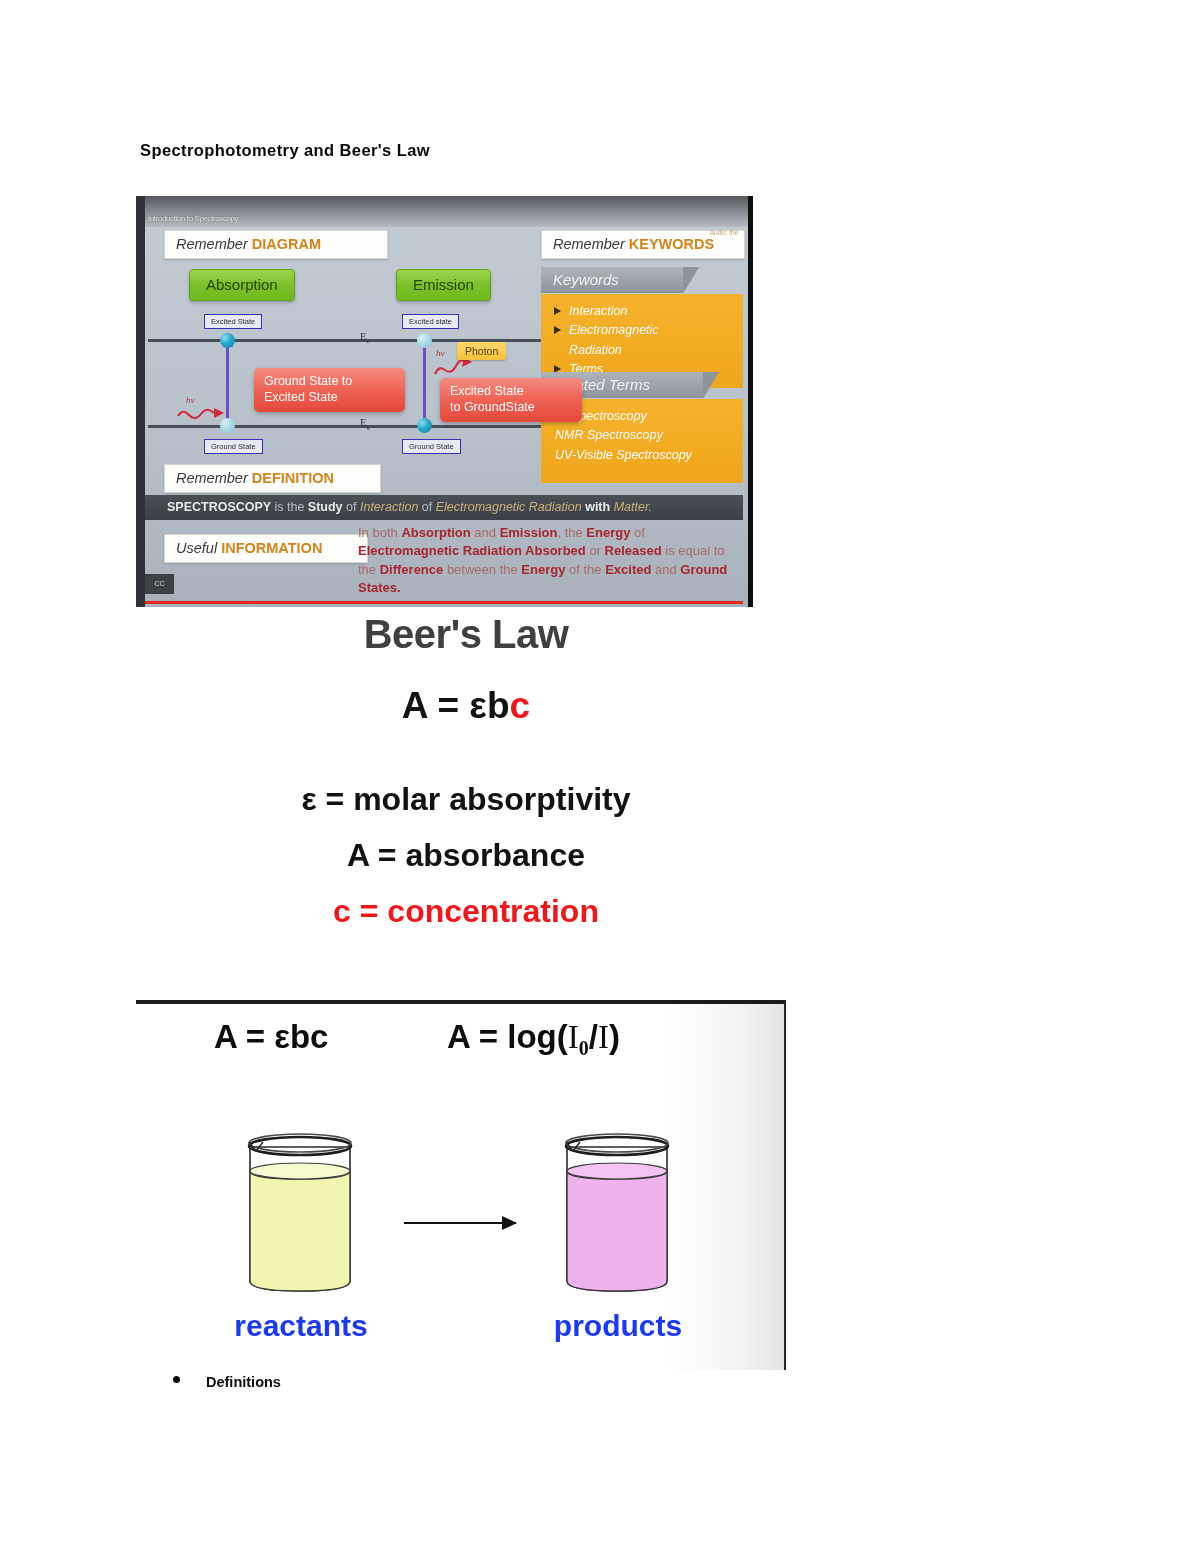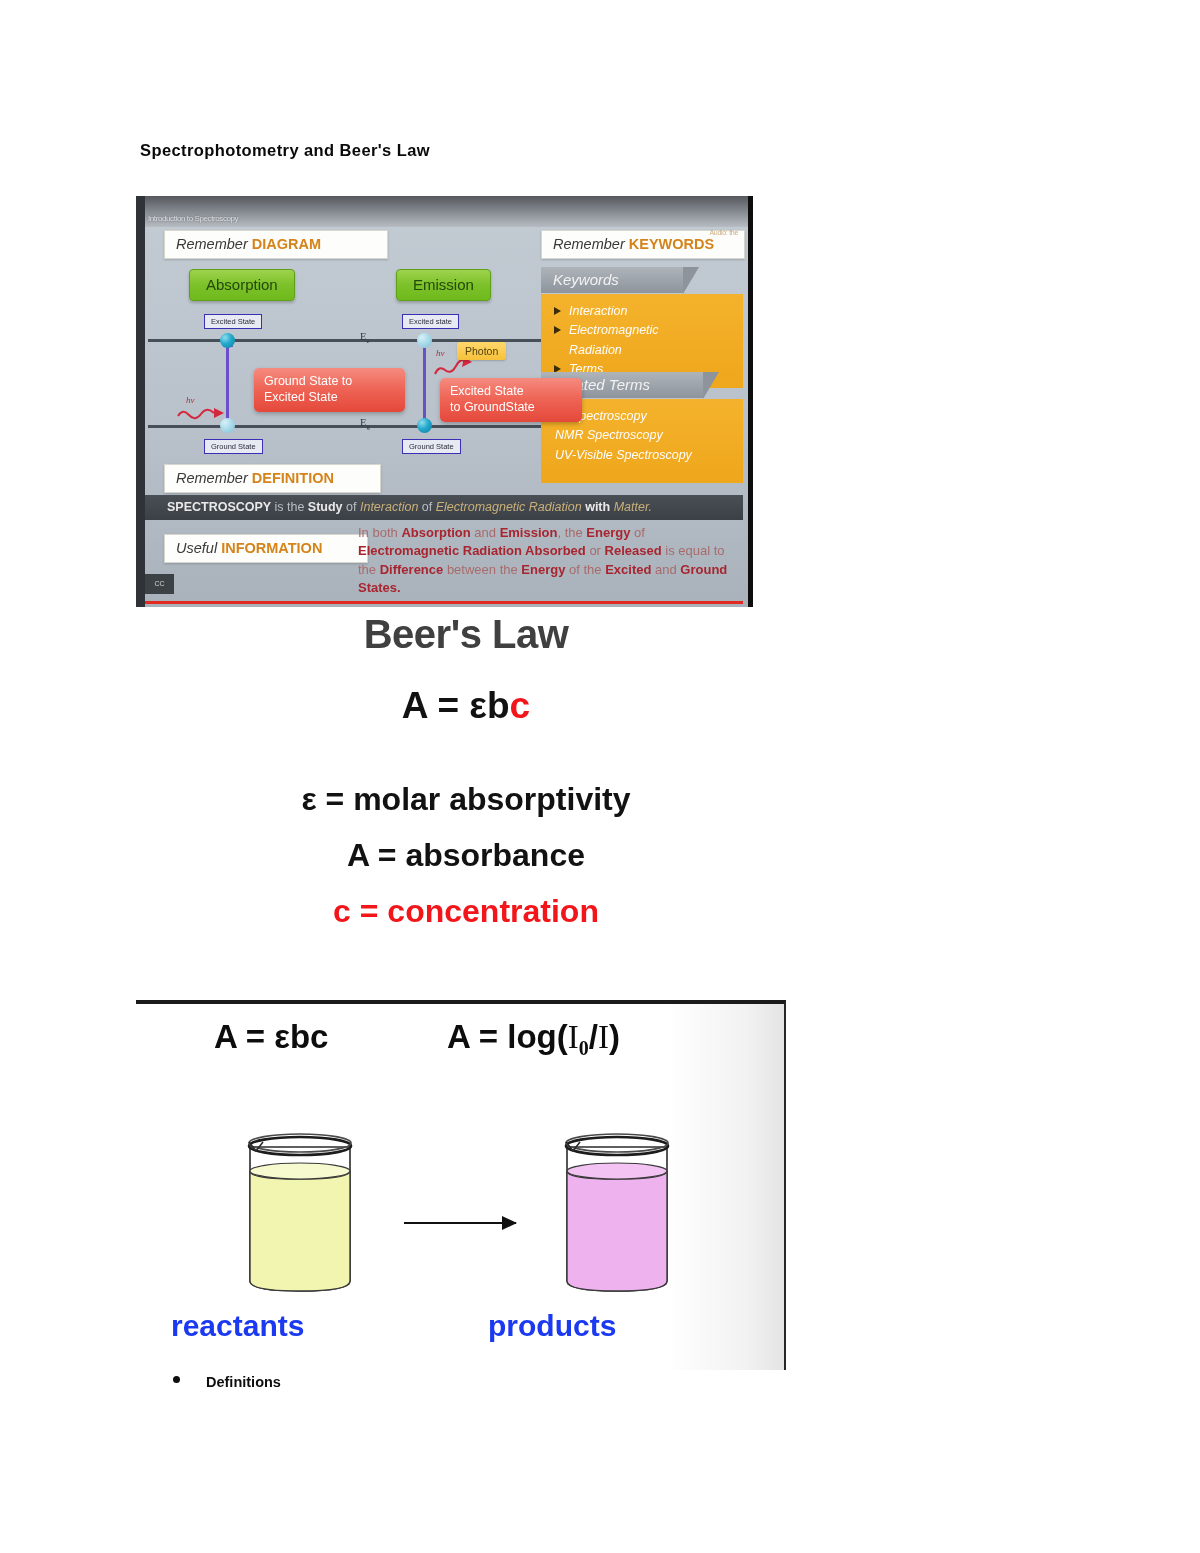--- a/index.html
+++ b/index.html
@@ -385,21 +385,21 @@
     height: 168px;
   }
   #beaker-left  { left: 100px; top: 125px; }
   #beaker-right { left: 417px; top: 125px; }
   .beaker-label {
     position: absolute;
     font-size: 30px;
     font-weight: bold;
     color: #1a39f0;
     width: 260px;
-    text-align: left;
+    text-align: center;
   }
   #label-left  { left: 35px;  top: 305px; }
   #label-right { left: 352px; top: 305px; }
 
   .rxn-arrow {
     position: absolute;
     left: 268px; top: 218px;
     width: 112px; height: 2px;
     background: #111;
   }

